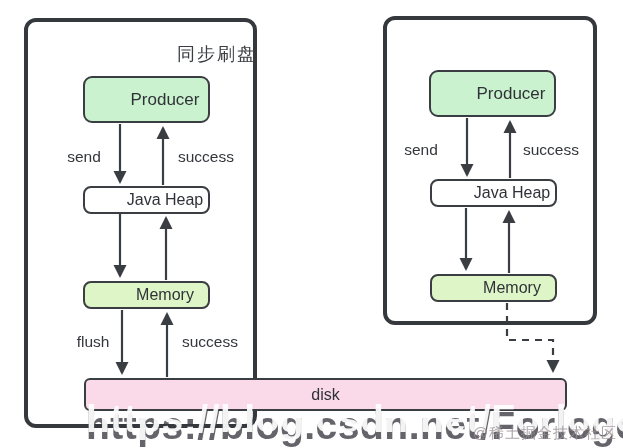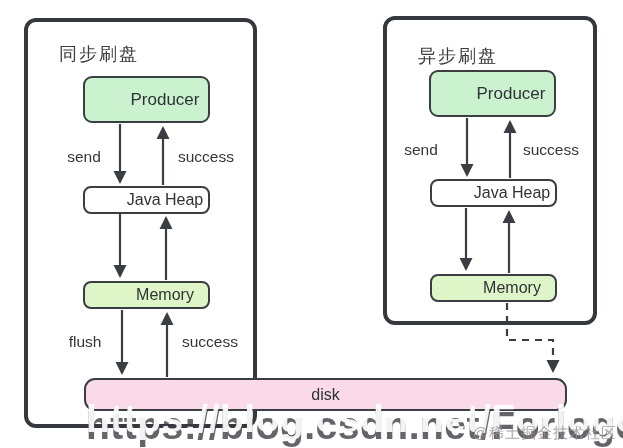--- a/index.html
+++ b/index.html
@@ -13,22 +13,22 @@
     position:relative;width:623px;height:448px;overflow:hidden;
     background:#ffffff;font-family:"Liberation Sans","DejaVu Sans",sans-serif;
   }
   .panel{
     position:absolute;box-sizing:border-box;
     border:4px solid #35383d;border-radius:12px;background:transparent;
   }
   .panel-sync{left:24px;top:18px;width:233px;height:410px;}
   .panel-async{left:383px;top:16px;width:214px;height:309px;}
   .ptitle{
-    position:absolute;text-align:left;font-size:18px;color:#3a3d42;
-    letter-spacing:2px;z-index:3;padding-left:35px;
+    position:absolute;text-align:right;font-size:18px;color:#3a3d42;
+    letter-spacing:2px;z-index:3;
   }
   .t-sync{left:24px;top:42px;width:233px;}
   .t-async{left:383px;top:44px;width:214px;}
   .wires{position:absolute;left:0;top:0;width:623px;height:448px;z-index:3;}
   .wires line,.wires path.conn{stroke:var(--stroke);stroke-width:2.2;fill:none;}
   .wires path.dashed{stroke-dasharray:7 6;}
   .box{
     position:absolute;box-sizing:border-box;z-index:3;
     border:2px solid var(--stroke);border-radius:8px;
     display:flex;align-items:center;justify-content:center;
@@ -40,27 +40,27 @@
   .b-heap-sync{left:83px;top:186px;width:127px;height:28px;}
   .b-memory-sync{left:83px;top:281px;width:127px;height:28px;}
   .b-producer-async{left:429px;top:70px;width:127px;height:47px;}
   .b-heap-async{left:430px;top:179px;width:127px;height:28px;}
   .b-memory-async{left:430px;top:274px;width:127px;height:28px;}
   .alabel{
     position:absolute;z-index:3;font-size:15.5px;color:#33363b;text-align:center;
   }
   .l-send-sync{left:58px;top:148px;width:52px;}
   .l-success-top-sync{left:170px;top:148px;width:72px;}
-  .l-flush-sync{left:56px;top:333px;width:58px;}
+  .l-flush-sync{left:64px;top:333px;width:58px;}
   .l-success-bottom-sync{left:174px;top:333px;width:72px;}
   .l-send-async{left:395px;top:141px;width:52px;}
   .l-success-top-async{left:515px;top:141px;width:72px;}
   .disk{
     position:absolute;left:84px;top:378px;width:483px;height:33px;z-index:2;
-    box-sizing:border-box;border:2px solid var(--stroke);border-radius:11px;
+    box-sizing:border-box;border:2px solid var(--stroke);border-radius:6px;
     background:var(--pink);display:flex;align-items:center;justify-content:center;
     font-size:16px;color:#2f3237;
   }
   .wm-url{
     position:absolute;left:86px;top:397px;z-index:4;white-space:nowrap;
     font-size:39px;font-weight:600;letter-spacing:0.5px;
     color:rgba(255,255,255,0.92);
     text-shadow:0 7px 0 rgba(56,56,64,0.78);
   }
   .wm-community{
@@ -95,21 +95,20 @@
     <line x1="167" y1="377" x2="167" y2="314" marker-end="url(#arrow)"></line>
 
     <line x1="467" y1="118" x2="467" y2="175" marker-end="url(#arrow)"></line>
     <line x1="510" y1="178" x2="510" y2="122" marker-end="url(#arrow)"></line>
     <line x1="466" y1="208" x2="466" y2="269" marker-end="url(#arrow)"></line>
     <line x1="509" y1="273" x2="509" y2="212" marker-end="url(#arrow)"></line>
     <path class="conn dashed" d="M507,303 L507,340 L553,340 L553,371" marker-end="url(#arrow)"></path>
   </svg>
 
   <div class="ptitle t-sync">同步刷盘</div>
-  <div class="ptitle t-async">异步刷盘</div>
 
   <div class="box producer b-producer-sync">
     <span>Producer</span>
   </div>
   <div class="box b-heap-sync">
     <span>Java Heap</span>
   </div>
   <div class="box memory b-memory-sync">
     <span>Memory</span>
   </div>

